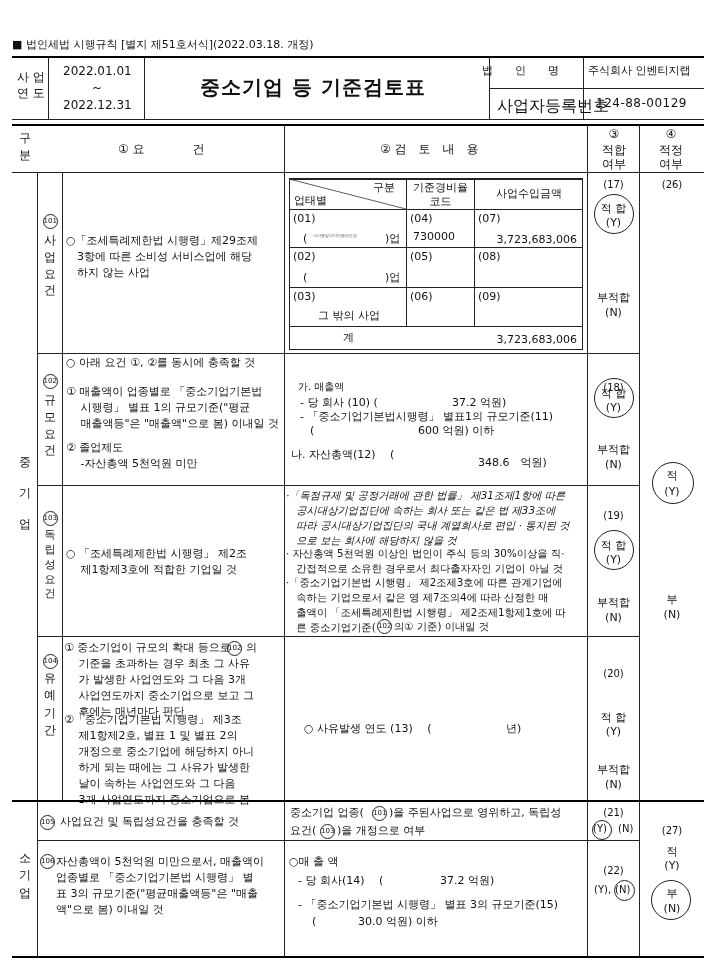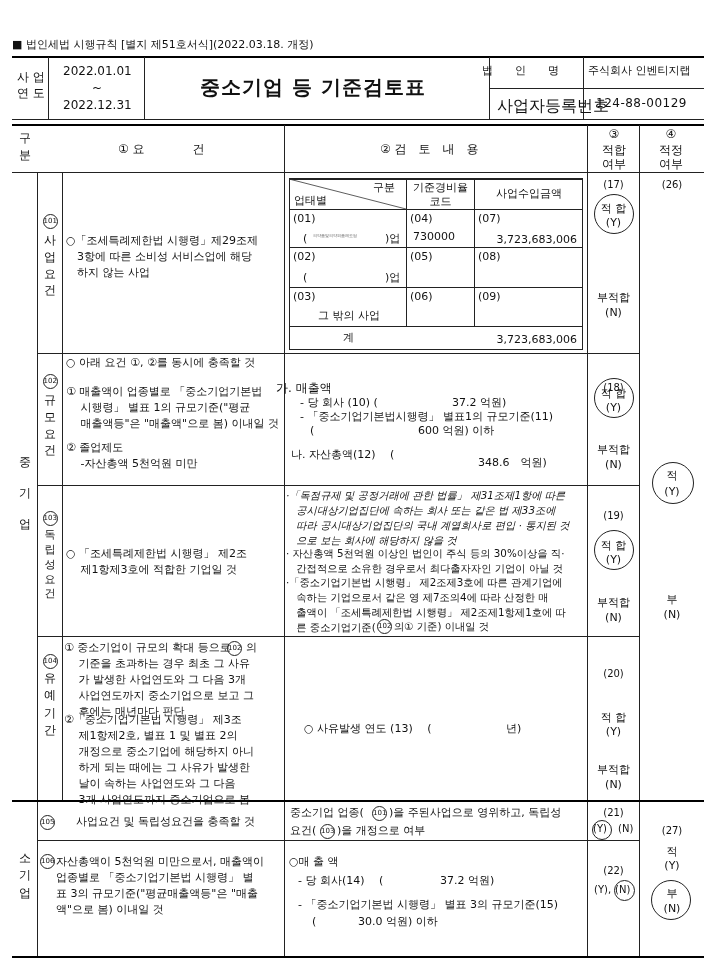--- a/index.html
+++ b/index.html
@@ -145,21 +145,21 @@
 <div class="vert" style="left:40px;top:392px;width:20px;font-size:12px;white-space:pre;line-height:1.4;" data-bind="rows.r102.name">규
 모
 요
 건</div>
 <div class="t" style="left:66px;top:384px;font-size:11px;white-space:pre;line-height:1.45;" data-bind="rows.r102.req_1">① 매출액이 업종별로 「중소기업기본법
 　 시행령」 별표 1의 규모기준("평균
 　 매출액등"은 "매출액"으로 봄) 이내일 것</div>
 <div class="t" style="left:66px;top:440px;font-size:11px;white-space:pre;line-height:1.45;" data-bind="rows.r102.req_2">② 졸업제도
 　 -자산총액 5천억원 미만</div>
 
-<div class="t" style="left:276px;top:381px;font-size:12px;" data-bind="rows.r102.review_a">가. 매출액</div>
+<div class="t" style="left:298px;top:381px;font-size:10px;" data-bind="rows.r102.review_a">가. 매출액</div>
 <div class="t" style="left:300px;top:396px;font-size:11px;" data-bind="rows.r102.review_a1">- 당 회사 (10) (</div>
 <div class="t" style="left:452px;top:396px;font-size:11px;" data-bind="rows.r102.review_a1_val">37.2 억원)</div>
 <div class="t" style="left:300px;top:410px;font-size:11px;" data-bind="rows.r102.review_a2">- 「중소기업기본법시행령」 별표1의 규모기준(11)</div>
 <div class="t" style="left:310px;top:424px;font-size:11px;" data-bind="rows.r102.review_a2b">(</div>
 <div class="t" style="left:418px;top:424px;font-size:11px;" data-bind="rows.r102.review_a2_val">600 억원) 이하</div>
 <div class="t" style="left:291px;top:448px;font-size:11px;white-space:pre;" data-bind="rows.r102.review_b">나. 자산총액(12)　 (</div>
 <div class="t" style="left:478px;top:448px;font-size:11px;white-space:pre;margin-top:8px;" data-bind="rows.r102.review_b_val">348.6　억원)</div>
 
 <div class="vert" style="left:588px;top:361px;width:51px;font-size:10px;margin-top:20px;" data-bind="rows.r102.fit_num">(18)</div>
 <div class="big-circle" style="left:594px;top:378px;width:38px;height:38px;"></div>
@@ -229,21 +229,21 @@
 <div class="t" style="left:304px;top:722px;font-size:11px;white-space:pre;" data-bind="rows.r104.review">○ 사유발생 연도 (13)　 (</div>
 <div class="t" style="left:506px;top:722px;font-size:11px;" data-bind="rows.r104.review_end">년)</div>
 
 <div class="vert" style="left:588px;top:667px;width:51px;font-size:10px;" data-bind="rows.r104.fit_num">(20)</div>
 <div class="vert" style="left:588px;top:710px;width:51px;font-size:11px;" data-bind="rows.r104.fit_yes">적 합</div>
 <div class="vert" style="left:588px;top:724px;width:51px;font-size:11px;" data-bind="rows.r104.fit_yes_y">(Y)</div>
 <div class="vert" style="left:588px;top:762px;width:51px;font-size:11px;" data-bind="rows.r104.fit_no">부적합</div>
 <div class="vert" style="left:588px;top:777px;width:51px;font-size:11px;" data-bind="rows.r104.fit_no_n">(N)</div>
 
 <div class="abs" style="left:40px;top:815px;"><span class="small-circ" data-bind="rows.r105.code">105</span></div>
-<div class="t" style="left:60px;top:815px;font-size:11px;margin-left:16px;" data-bind="rows.r105.req_text">사업요건 및 독립성요건을 충족할 것</div>
+<div class="t" style="left:60px;top:815px;font-size:11px;" data-bind="rows.r105.req_text">사업요건 및 독립성요건을 충족할 것</div>
 
 <div class="t" style="left:290px;top:806px;font-size:11px;" data-bind="rows.r105.review_a">중소기업 업종(</div>
 <div class="abs" style="left:372px;top:806px;"><span class="small-circ" data-bind="rows.r105.review_circ1">101</span></div>
 <div class="t" style="left:389px;top:806px;font-size:11px;" data-bind="rows.r105.review_b">)을 주된사업으로 영위하고, 독립성</div>
 <div class="t" style="left:290px;top:824px;font-size:11px;" data-bind="rows.r105.review_c">요건(</div>
 <div class="abs" style="left:320px;top:824px;"><span class="small-circ" data-bind="rows.r105.review_circ2">103</span></div>
 <div class="t" style="left:337px;top:824px;font-size:11px;" data-bind="rows.r105.review_d">)을 개정으로 여부</div>
 
 <div class="vert" style="left:588px;top:806px;width:51px;font-size:10px;" data-bind="rows.r105.fit_num">(21)</div>
 <div class="big-circle" style="left:592px;top:820px;width:18px;height:18px;"></div>

